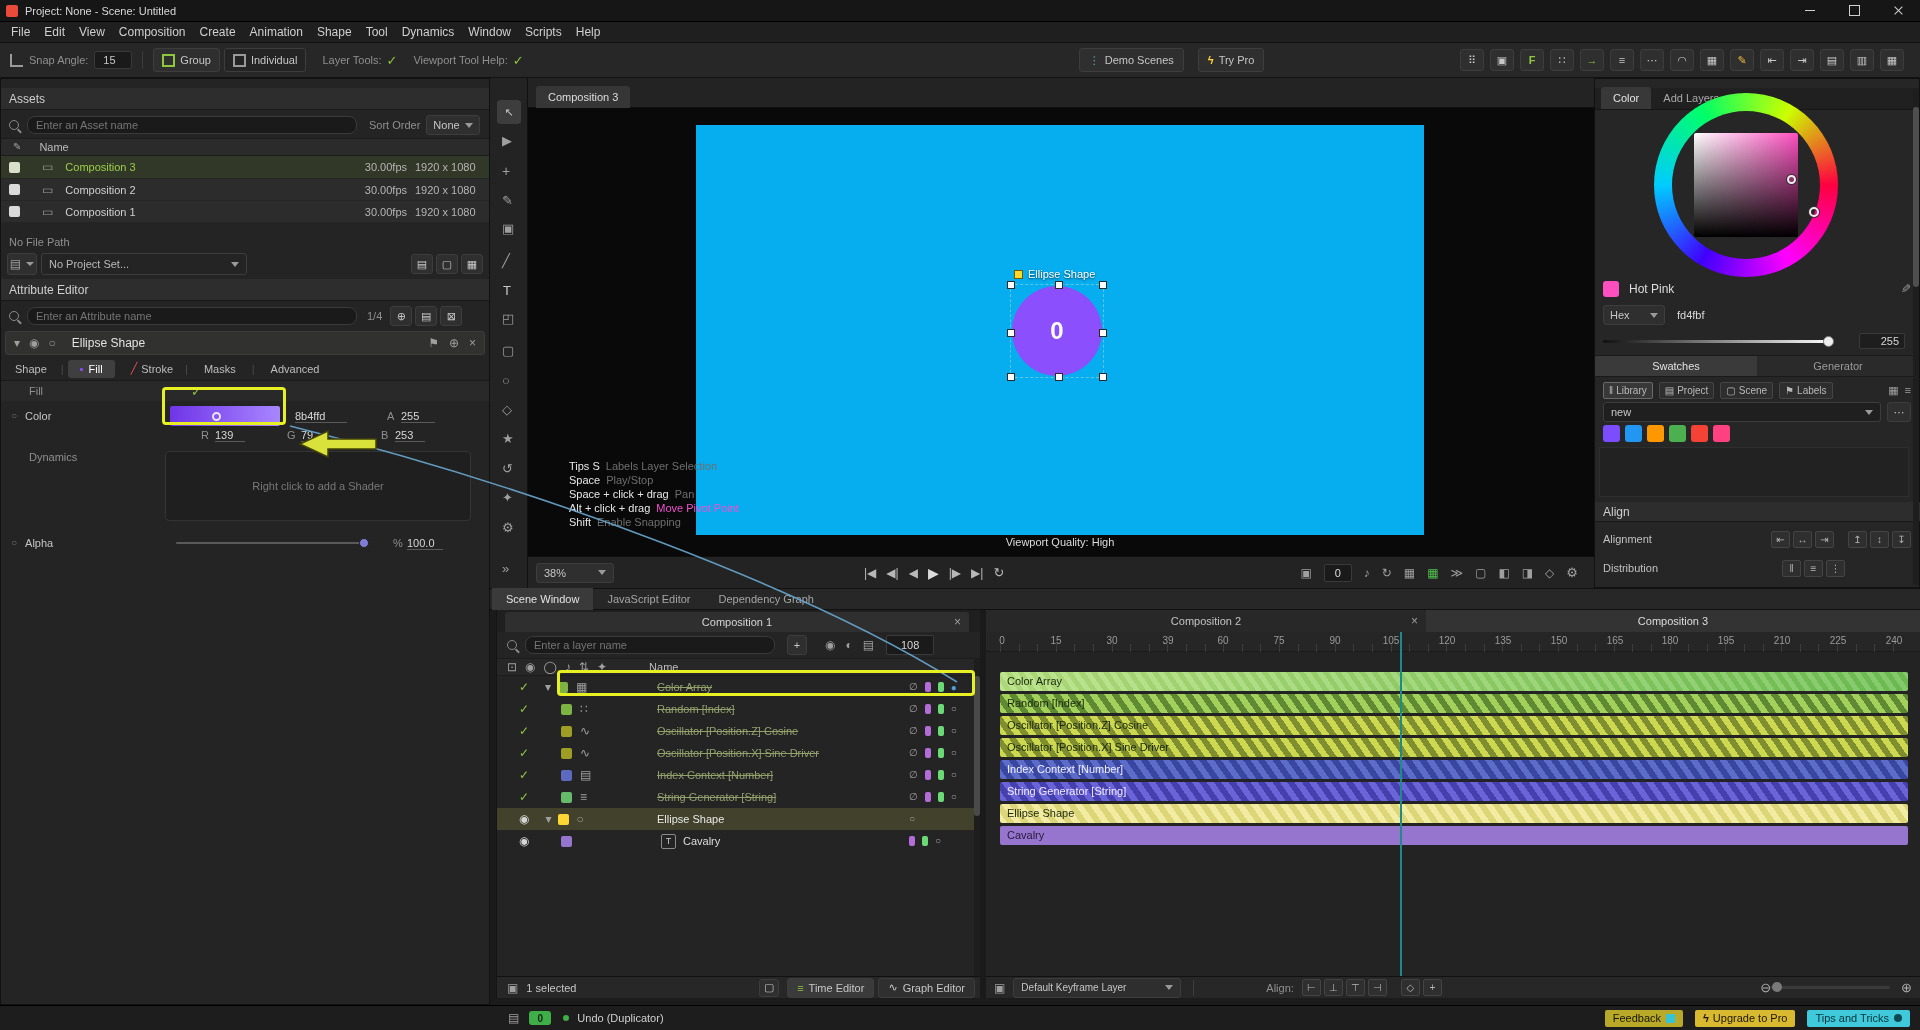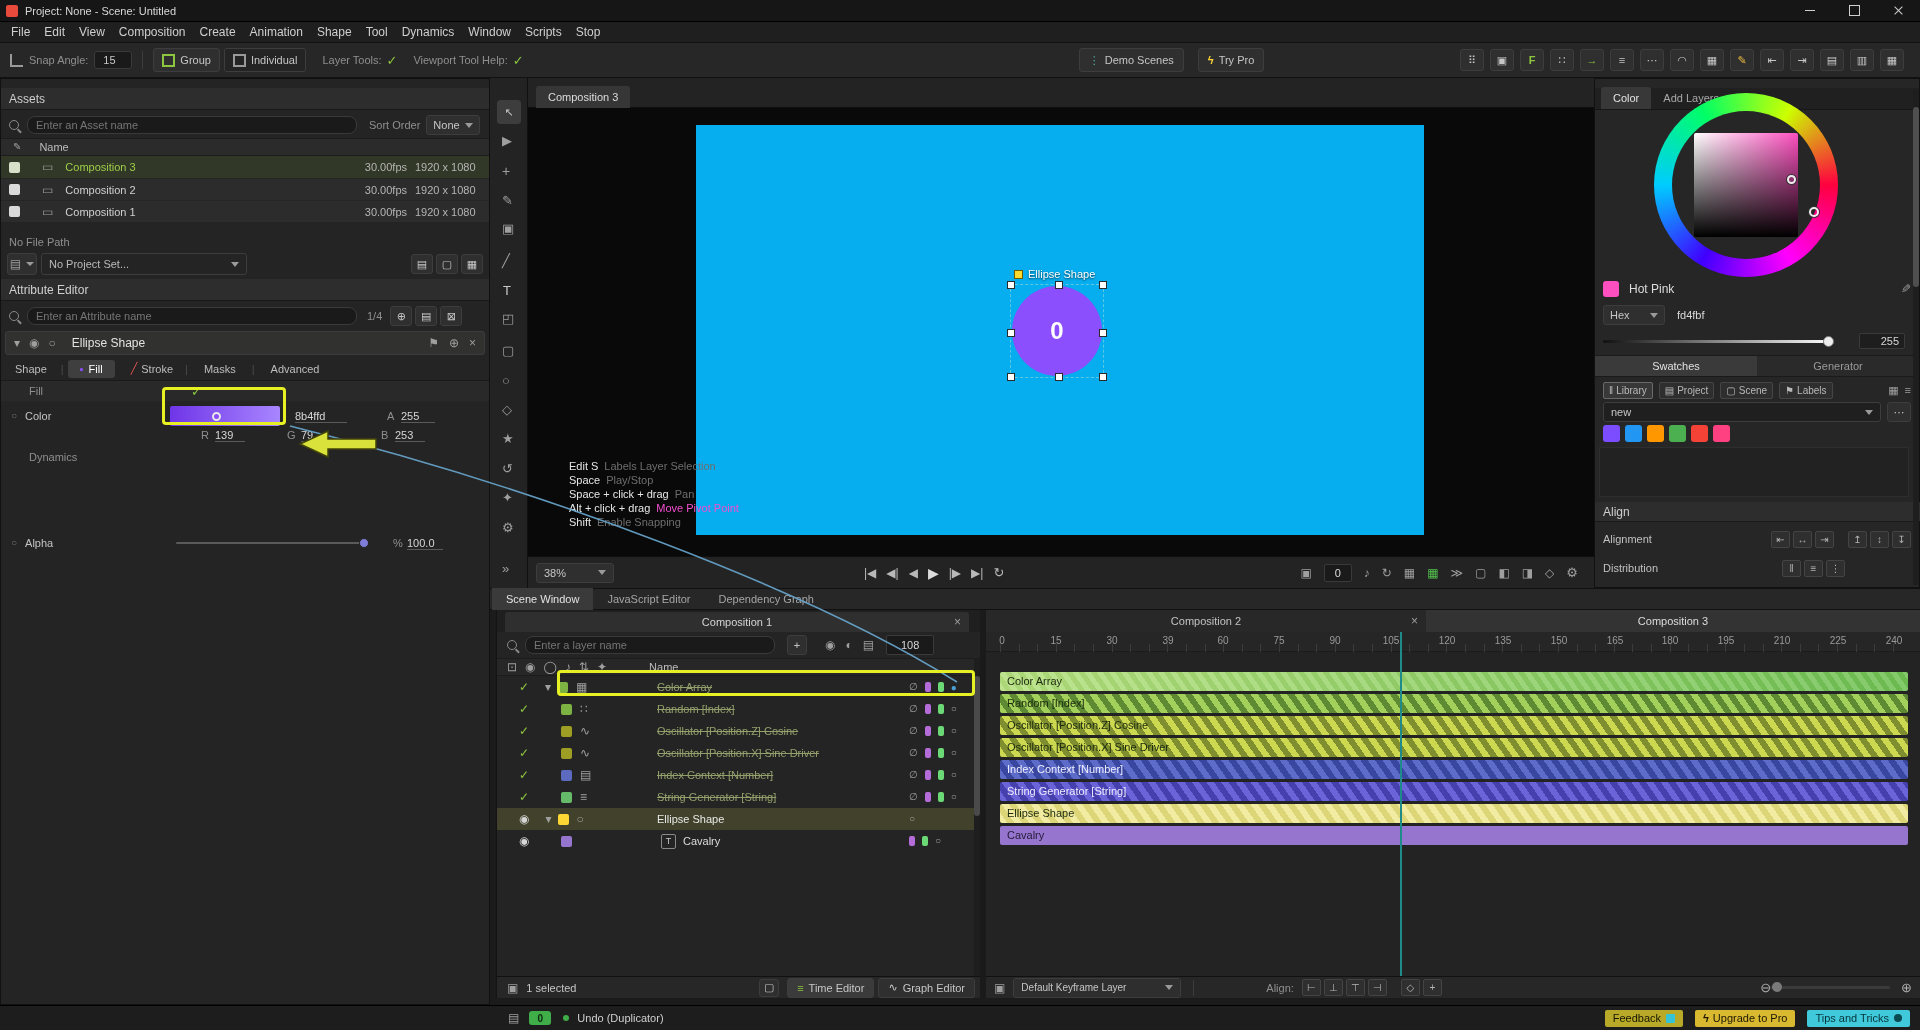--- a/index.html
+++ b/index.html
@@ -69,21 +69,21 @@
   <span style="padding:0 7px">Edit</span>
   <span style="padding:0 7px">View</span>
   <span style="padding:0 7px">Composition</span>
   <span style="padding:0 7px">Create</span>
   <span style="padding:0 7px">Animation</span>
   <span style="padding:0 7px">Shape</span>
   <span style="padding:0 7px">Tool</span>
   <span style="padding:0 7px">Dynamics</span>
   <span style="padding:0 7px">Window</span>
   <span style="padding:0 7px">Scripts</span>
-  <span style="padding:0 7px">Stop</span>
+  <span style="padding:0 7px">Help</span>
 </div>
 
 <div class="abs" style="left:0;top:42px;width:1920px;height:36px;background:#272727;border-top:1px solid #111;border-bottom:1px solid #111;display:flex;align-items:center;padding:0 10px">
   <span style="width:11px;height:11px;border-left:2px solid #9a9a9a;border-bottom:2px solid #9a9a9a;display:inline-block;margin-right:6px"></span>
   <span class="lab">Snap Angle:</span>
   <input style="width: 38px; height: 18px; margin-left: 6px; border-radius: 3px;" readonly="" value="15">
   <span style="width:1px;height:18px;background:#3d3d3d;margin:0 10px"></span>
   <span class="btn" style="height:22px;padding:0 8px">
     <span style="width:9px;height:9px;border:2px solid #8dc63f;display:inline-block"></span>
     <span>Group</span>
@@ -242,20 +242,23 @@
   <div class="abs" style="left:0;top:350px;width:488px;height:18px">
     <span class="lab abs" style="left:200px">R</span>
     <span class="field abs" style="left:214px;width:30px">139</span>
     <span class="lab abs" style="left:286px">G</span>
     <span class="field abs" style="left:300px;width:24px">79</span>
     <span class="lab abs" style="left:380px">B</span>
     <span class="field abs" style="left:394px;width:30px">253</span>
   </div>
 
   <span class="lab abs" style="left:28px;top:372px">Dynamics</span>
+  <div class="abs" style="left:164px;top:372px;width:306px;height:70px;background:#1f1f1f;border:1px solid #343434;border-radius:4px;display:flex;align-items:center;justify-content:center">
+    <span style="color:#787878;font-size:11px">Right click to add a Shader</span>
+  </div>
 
   <div class="abs" style="left:0;top:452px;width:488px;height:24px;display:flex;align-items:center">
     <span class="icon" style="margin-left:10px;font-size:10px;color:#6e6e6e">○</span>
     <span style="margin-left:8px;font-size:11px;color:#c4c4c4">Alpha</span>
     <span class="abs" style="left:175px;top:11px;width:190px;height:2px;background:#5a5a5a;border-radius:1px">
       <span class="abs" style="left:183px;top:-4px;width:10px;height:10px;border-radius:50%;background:#7f7dd8;border:1px solid #222"></span>
     </span>
     <span class="lab abs" style="left:392px">%</span>
     <span class="field abs" style="left:406px;width:36px">100.0</span>
   </div>
@@ -301,26 +304,27 @@
     <span class="handle" style="right:-4px;top:44px"></span>
     <span class="handle" style="left:-4px;bottom:-4px"></span>
     <span class="handle" style="left:44px;bottom:-4px"></span>
     <span class="handle" style="right:-4px;bottom:-4px"></span>
   </div>
   <div class="abs" style="left:486px;top:190px;display:flex;align-items:center;gap:5px">
     <span style="width:7px;height:7px;background:#ffd92b;border:1px solid #6b5b00;display:inline-block"></span>
     <span style="color:#fff;font-size:11px;text-shadow:0 1px 2px rgba(0,0,0,.7)">Ellipse Shape</span>
   </div>
 
-  <div class="hintrow" style="left:41px;top:382px"><span class="hint-k">Edit S</span><span class="hint-d">Labels Layer Selection</span></div>
+  <div class="hintrow" style="left:41px;top:382px"><span class="hint-k">Tips S</span><span class="hint-d">Labels Layer Selection</span></div>
   <div class="hintrow" style="left:41px;top:396px"><span class="hint-k">Space</span><span class="hint-d">Play/Stop</span></div>
   <div class="hintrow" style="left:41px;top:410px"><span class="hint-k">Space + click + drag</span><span class="hint-d">Pan</span></div>
   <div class="hintrow" style="left:41px;top:424px"><span class="hint-k">Alt + click + drag</span><span class="hint-d hint-pink">Move Pivot Point</span></div>
   <div class="hintrow" style="left:41px;top:438px"><span class="hint-k">Shift</span><span class="hint-d">Enable Snapping</span></div>
 
+  <div class="abs" style="left:168px;top:458px;width:728px;text-align:center;font-size:11px;color:#dcdcdc"><span>Viewport Quality: High</span></div>
 
   <div class="abs" style="left:0;top:478px;width:1066px;height:32px;background:#232323;border-top:1px solid #0f0f0f;display:flex;align-items:center">
     <span class="btn" style="height:18px;width:62px;margin-left:8px;justify-content:space-between;padding:0 7px">
       <span>38%</span>
         <span class="caret"></span>
     </span>
     <span class="abs" style="left:336px;display:flex;gap:10px;align-items:center;color:#b8b8b8;font-size:12px">
       <span>|◀</span>
       <span>◀|</span>
       <span>◀</span>

